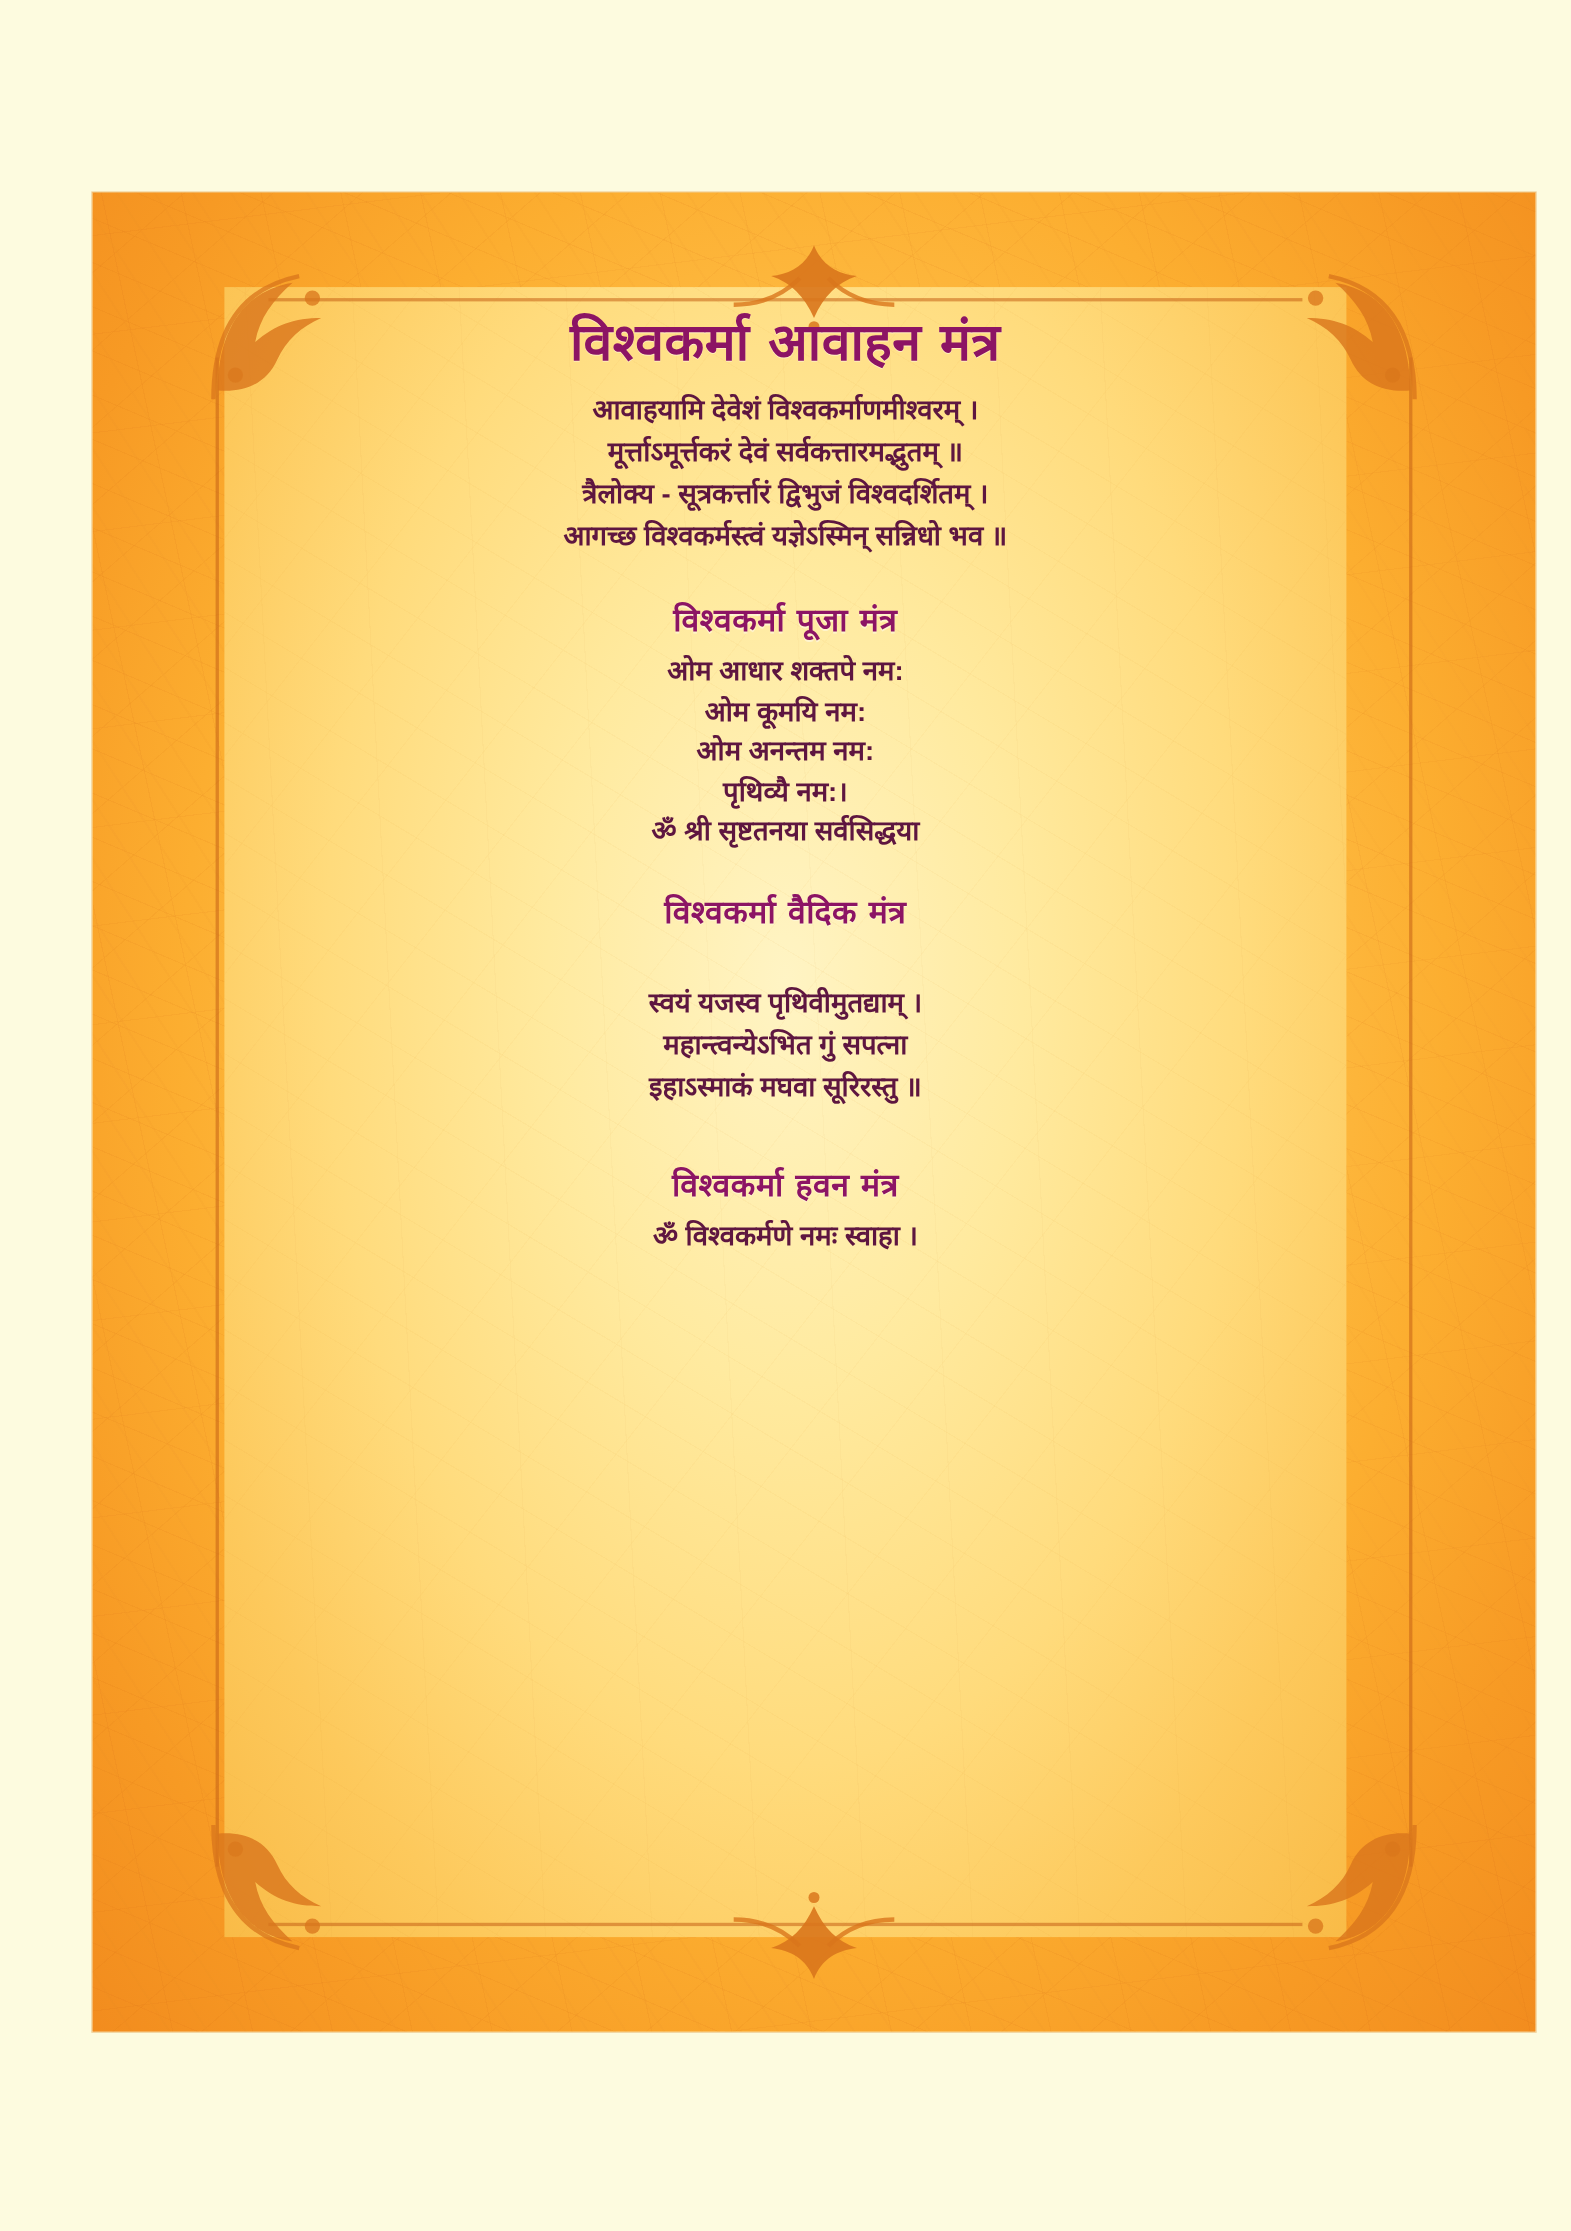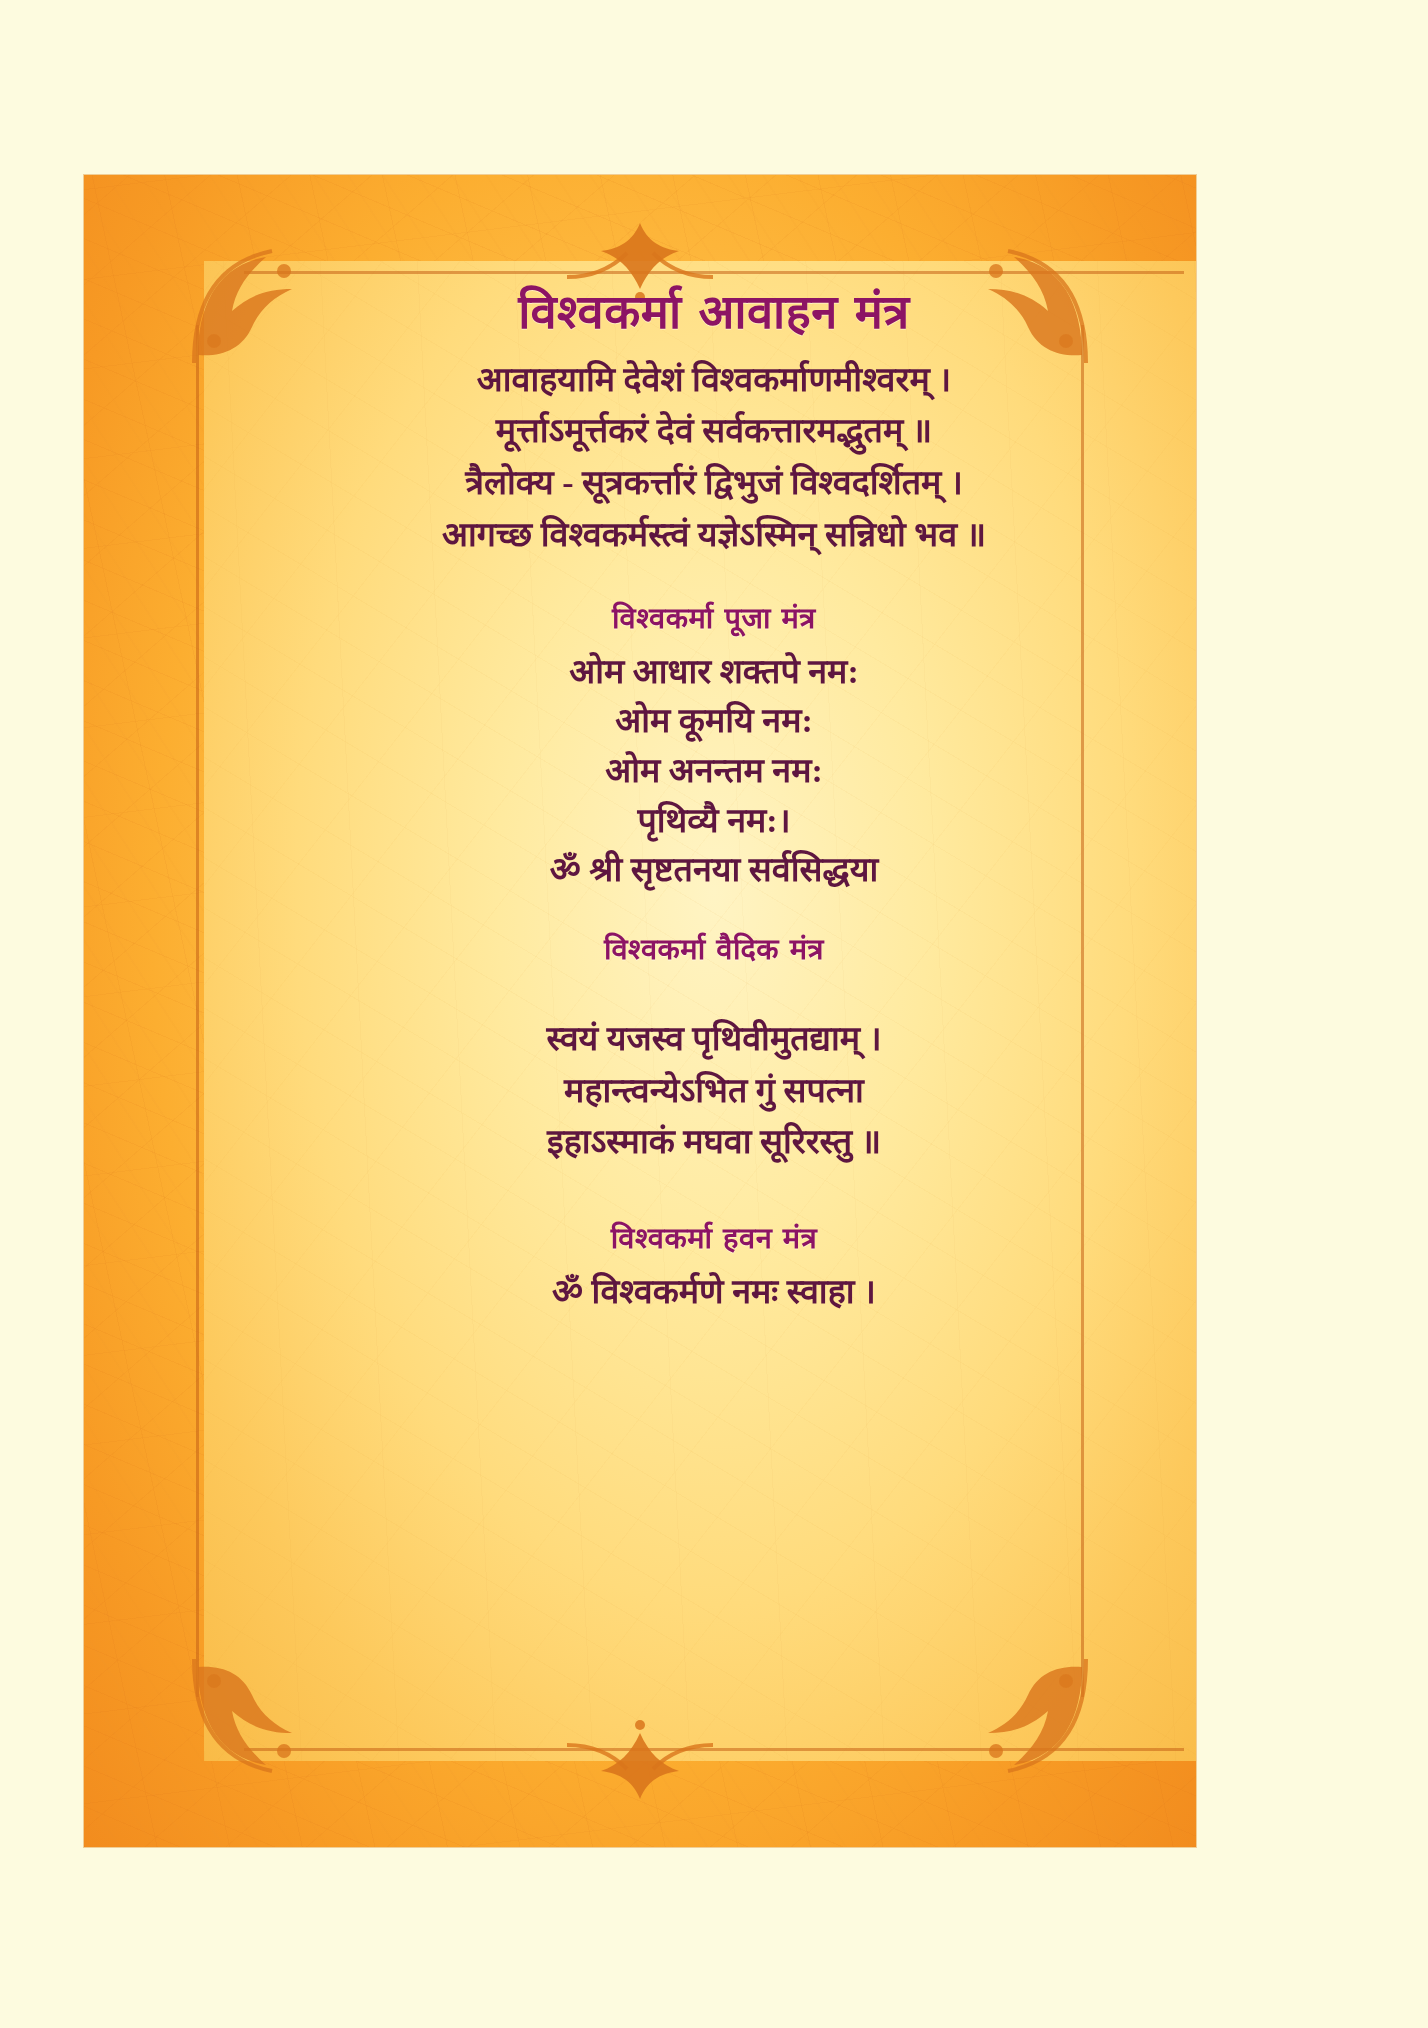--- a/index.html
+++ b/index.html
@@ -11,21 +11,21 @@
     height: 2028px;
     background: #fdfbdf;
     font-family: "DejaVu Sans", sans-serif;
     overflow: hidden;
   }
 
   #poster {
     position: absolute;
     left: 84px;
     top: 175px;
-    width: 1112px;
+    width: 1312px;
     height: 1672px;
     background:
       radial-gradient(ellipse at 50% 45%, #ffd873 0%, #ffc44f 35%, #fcae30 62%, #f79a24 82%, #f28c1e 100%);
     box-shadow: 0 0 0 1px rgba(220,140,40,0.4);
     overflow: hidden;
   }
 
   
   #poster .texture {
     position: absolute;
@@ -108,23 +108,23 @@
     color: #8c1464;
     font-weight: bold;
     letter-spacing: 0.5px;
     line-height: 1.25;
     text-shadow: 0 1px 0 rgba(255,255,255,0.45);
   }
   .h1 { font-size: 47px; margin: 0 0 12px 0; }
   .h2 { font-size: 29px; margin: 0 0 10px 0; }
 
   .verse {
-    font-family: Liberation Serif, serif;
+    font-family: Liberation Sans, sans-serif;
     color: #5e1640;
-    font-size: 34px;
+    font-size: 25px;
     line-height: 1.52;
     font-weight: 600;
   }
   .verse-tight { line-height: 1.46; }
 
   .sp-1 { height: 34px; }
   .sp-2 { height: 30px; }
   .sp-3 { height: 46px; }
   .sp-4 { height: 36px; }
 </style>

